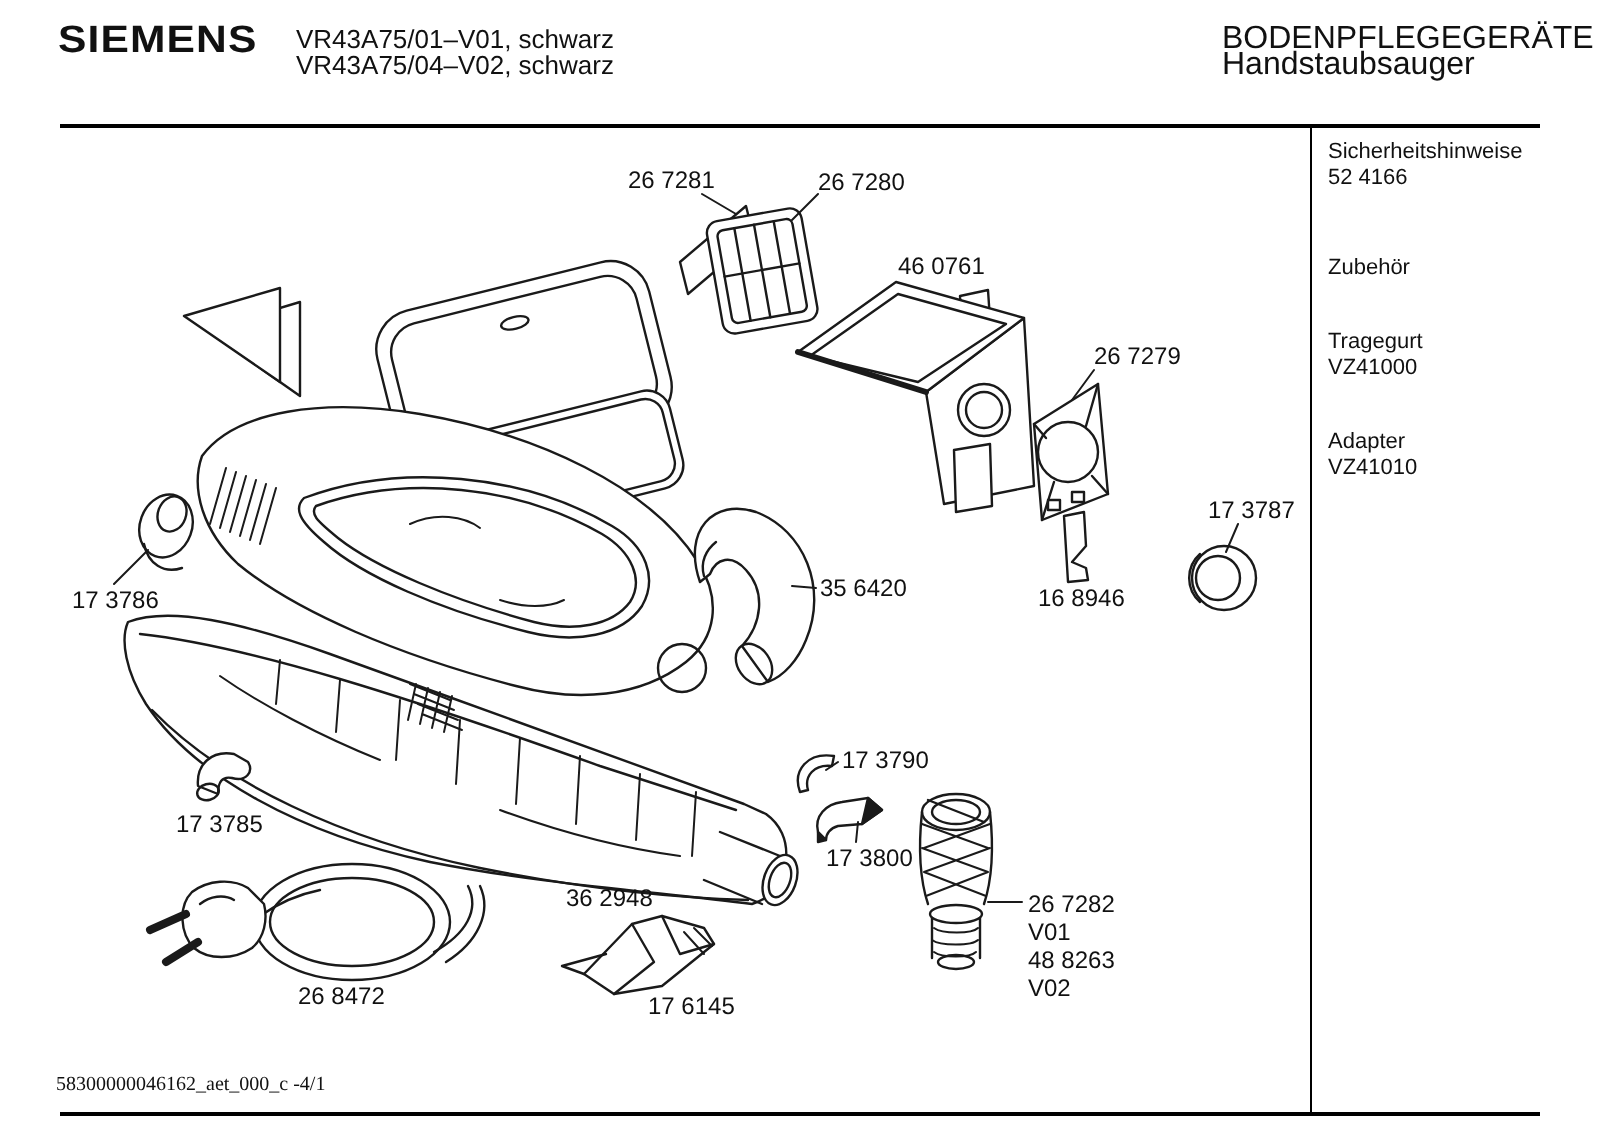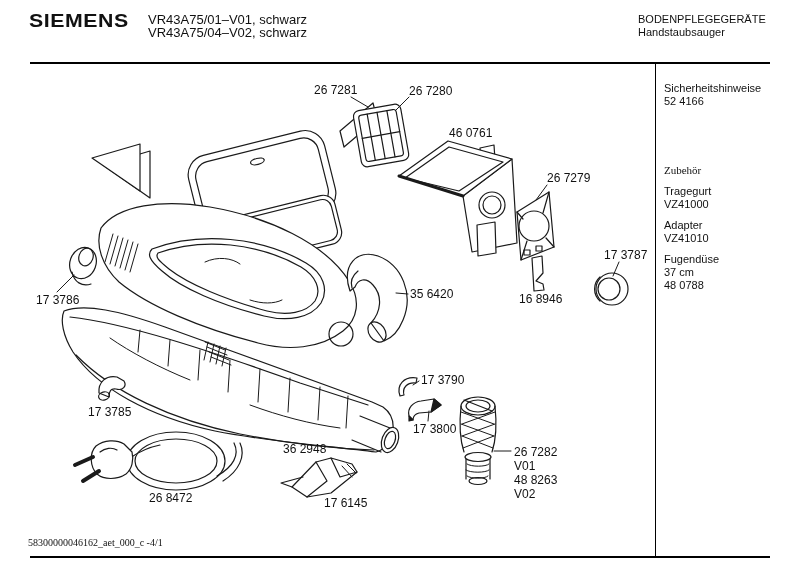--- a/index.html
+++ b/index.html
@@ -7,29 +7,29 @@
     width:800px;height:566px;position:relative;overflow:hidden;
     background:#ffffff;color:#111;
     font-family:"Liberation Sans",sans-serif;
   }
   .abs{position:absolute;}
   .brand{
     left:29px;top:10px;font-size:19px;font-weight:800;letter-spacing:.5px;
     transform:scaleX(1.12);transform-origin:left top;white-space:nowrap;
   }
   .models{left:148px;top:13px;font-size:13px;line-height:13px;white-space:nowrap;}
-  .category{left:638px;top:13px;font-size:11px;line-height:13px;white-space:nowrap;}
+  .category{left:611px;top:13px;font-size:16px;line-height:13px;white-space:nowrap;}
   .rule-top{left:30px;top:62px;width:740px;height:2px;background:#000;}
   .rule-bottom{left:30px;top:556px;width:740px;height:2px;background:#000;}
   .vline{left:655px;top:62px;width:1px;height:494px;background:#000;}
   .sidebar{left:664px;top:66px;width:115px;font-size:11px;line-height:13px;}
   .sidebar div{white-space:nowrap;}
-  .gap-sm{margin-top:8px;}
-  .gap-md{margin-top:16px;}
-  .gap-xl{margin-top:56px;font-family:Liberation Serif, serif;}
+  .gap-sm{margin-top:24px;}
+  .gap-md{margin-top:4px;}
+  .gap-xl{margin-top:32px;}
   .footer{left:28px;top:537px;font-size:10px;white-space:nowrap;font-family:Liberation Serif, serif;}
   svg.diagram{position:absolute;left:0;top:0;}
   svg text{font-family:"Liberation Sans",sans-serif;font-size:12px;fill:#111;stroke:none;}
 </style>
 </head>
 <body>
 
 <div class="abs brand">SIEMENS</div>
 
 <div class="abs models">
@@ -54,25 +54,20 @@
   <div class="group gap-xl">
     <div>Zubehör</div>
   </div>
   <div class="group gap-sm">
     <div>Tragegurt</div>
     <div>VZ41000</div>
   </div>
   <div class="group gap-sm">
     <div>Adapter</div>
     <div>VZ41010</div>
-  </div>
-  <div class="group gap-sm">
-    <div>Fugendüse</div>
-    <div>37 cm</div>
-    <div>48 0788</div>
   </div>
 </div>
 
 <div class="abs footer">
   <span>58300000046162_aet_000_c</span>
   <span>-4/1</span>
 </div>
 
 <svg class="diagram" width="800" height="566" viewBox="0 0 800 566">
   <g stroke="#1a1a1a" fill="none" stroke-width="1.2" stroke-linejoin="round" stroke-linecap="round">

